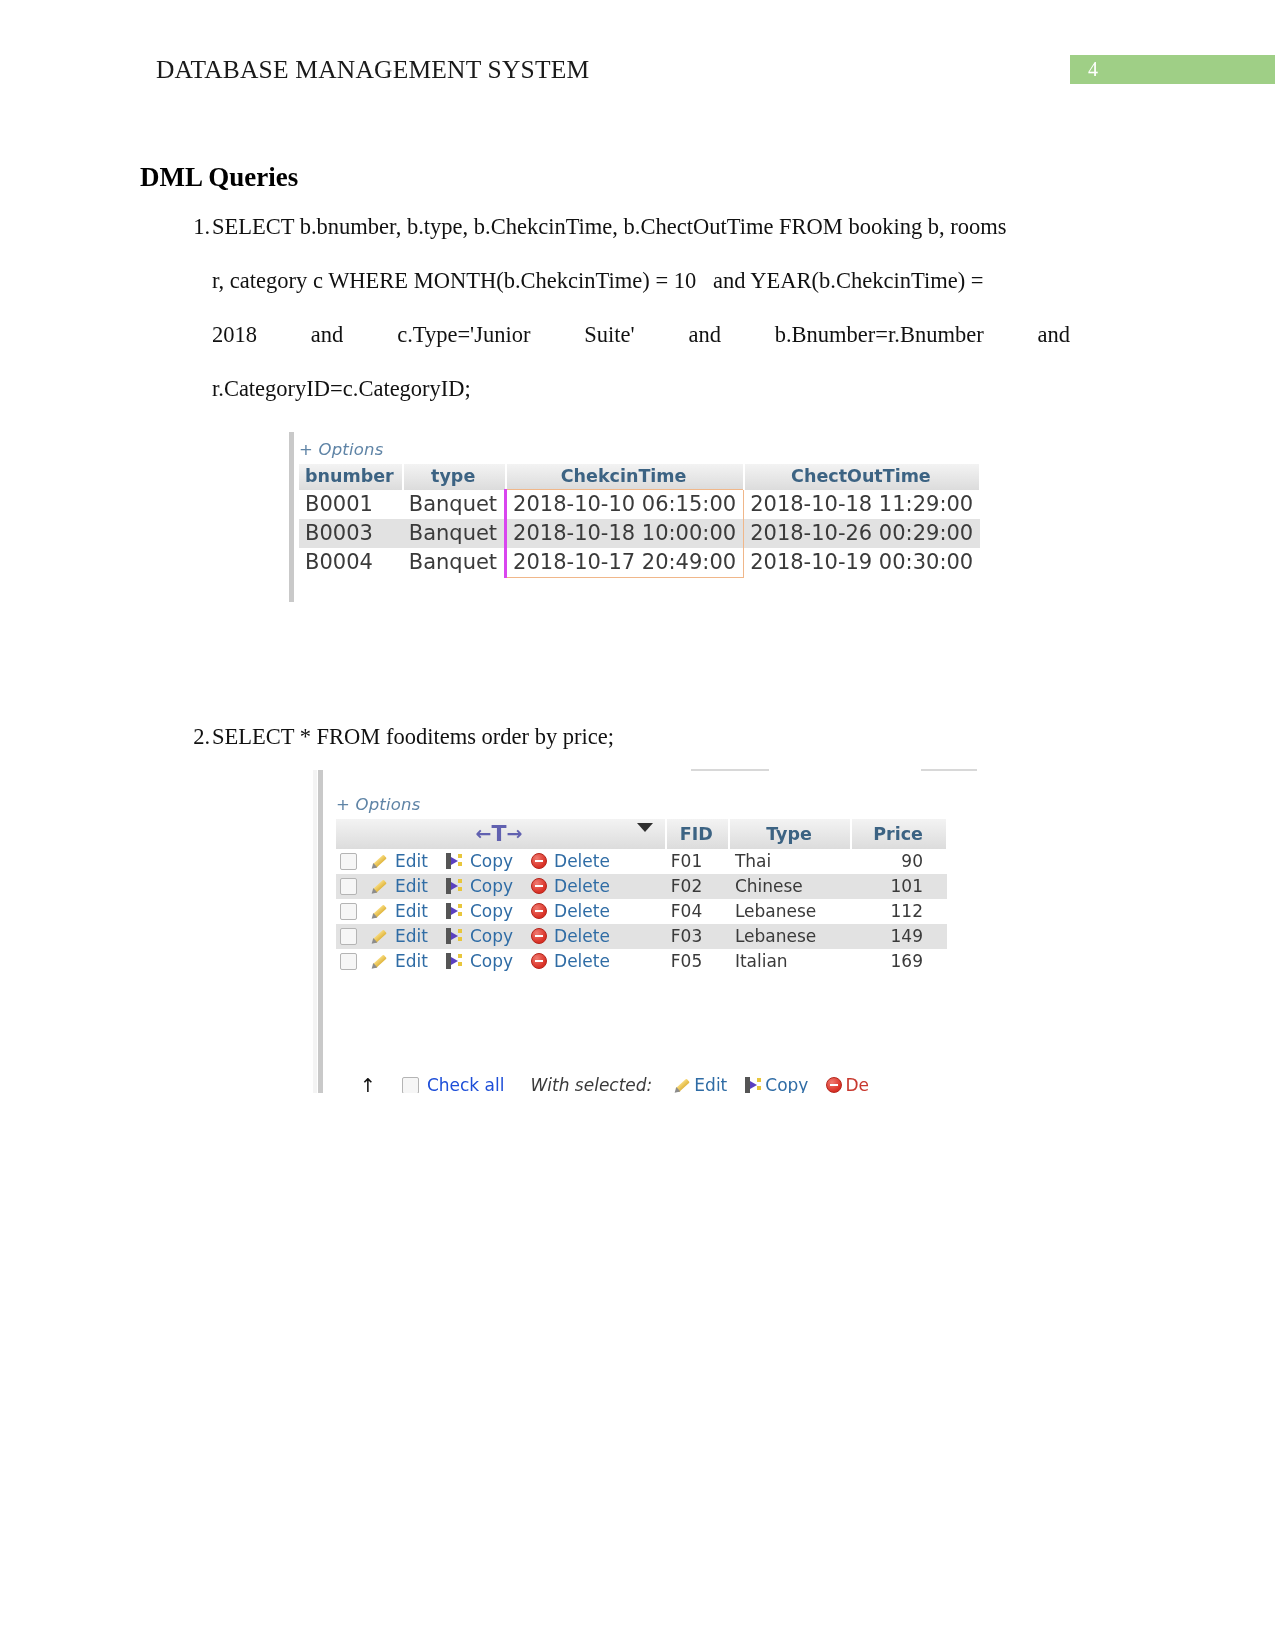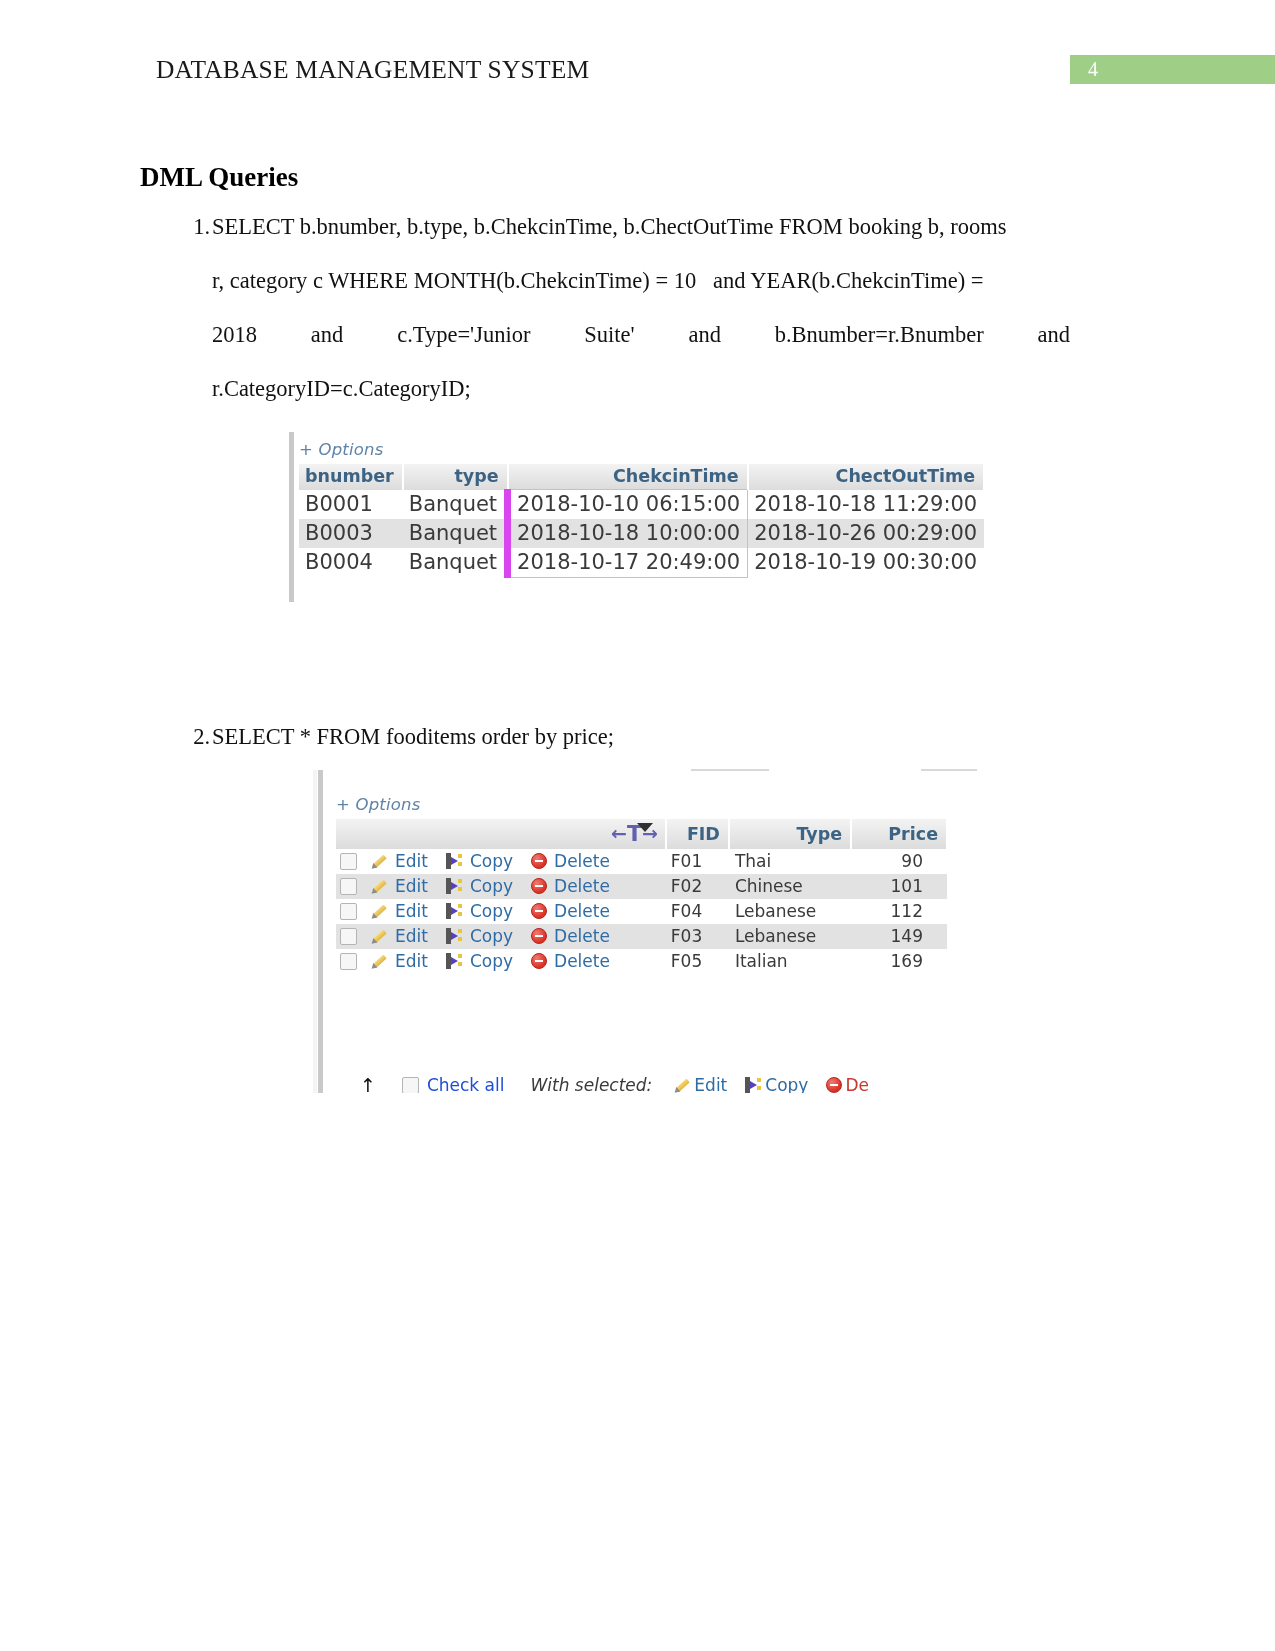--- a/index.html
+++ b/index.html
@@ -129,39 +129,39 @@
 
   table.pma {
     border-collapse: collapse;
     font-size: 17px;
     color: #333333;
   }
   table.pma th {
     background: linear-gradient(to bottom, #f3f3f3 0%, #dcdcdc 100%);
     color: #3c6383;
     font-weight: bold;
-    text-align: right;
+    text-align: center;
     padding: 2px 8px 3px 6px;
     border-right: 2px solid #ffffff;
     font-size: 17.5px;
     white-space: nowrap;
   }
   table.pma td {
     padding: 2px 7px 3px 6px;
     white-space: nowrap;
     color: #3a3a3a;
     font-size: 21px;
   }
   table.pma tr.alt td {
     background: #e2e2e2;
   }
 
   
   #t1 td.hl {
-    border-left: 7px solid #d946ef;
+    border-left: 3px solid #d946ef;
     border-right: 1px solid #f0b78a;
   }
   #t1 tr.first-data td.hl { border-top: 1px solid #f0b78a; }
   #t1 tr.last-data td.hl  { border-bottom: 1px solid #f0b78a; margin-top: 44px; }
 
   
   #figure-2 {
     position: absolute;
     left: 313px;
     top: 765px;

